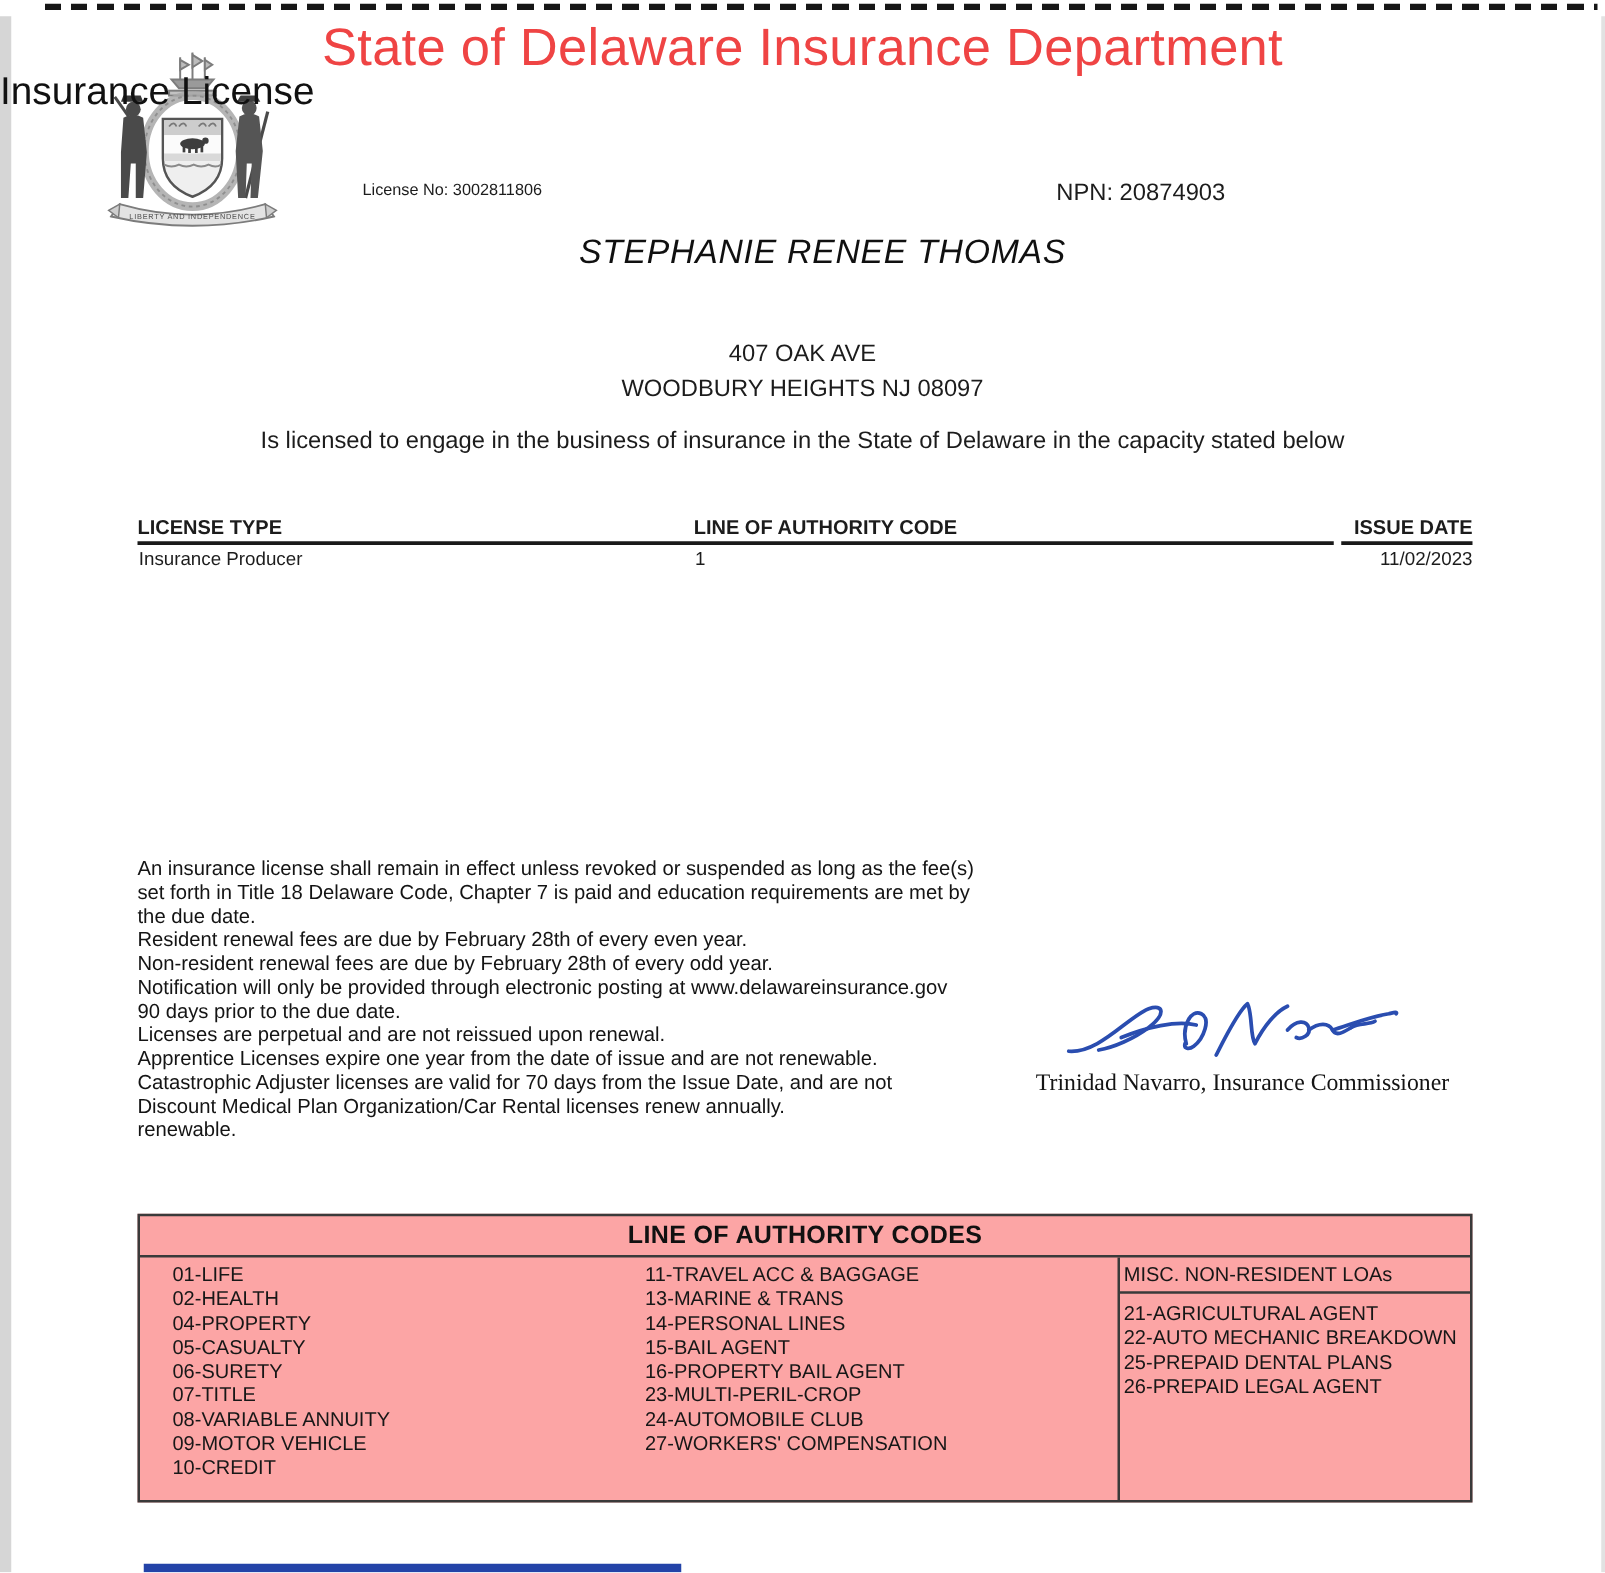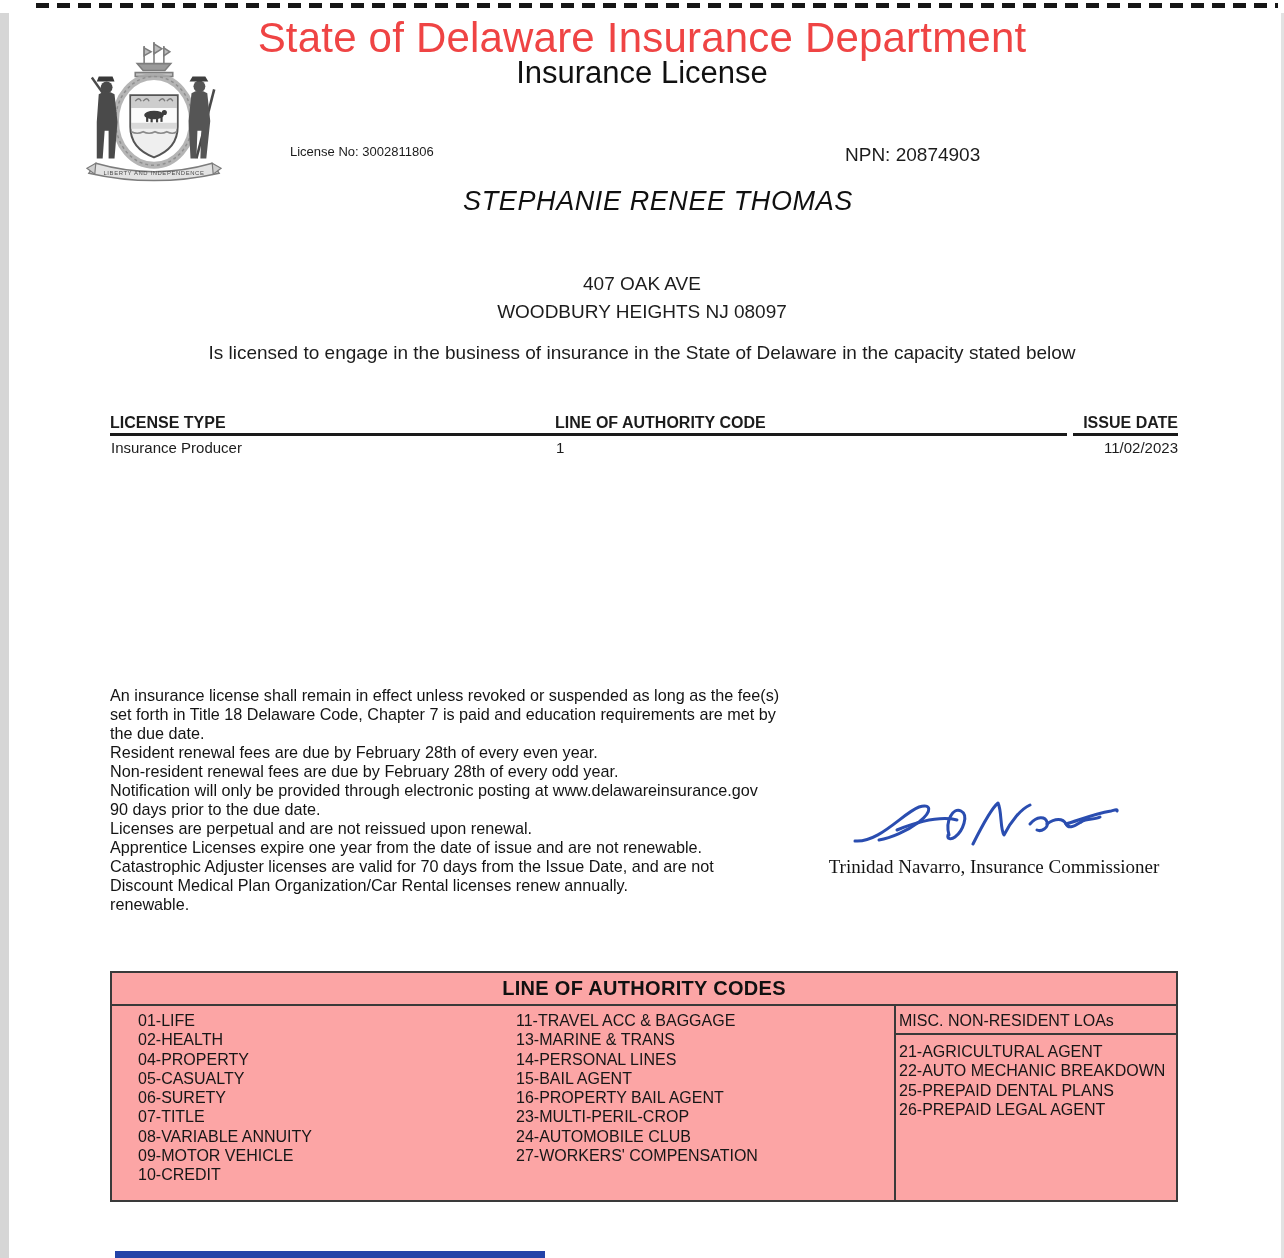--- a/index.html
+++ b/index.html
@@ -14,21 +14,21 @@
   
   .edge-left{position:absolute;left:0;top:13px;bottom:0;width:9px;background:#d6d6d6;}
   .edge-right{position:absolute;right:0;top:13px;bottom:0;width:3px;background:#e2e2e2;}
   
   .dashed-top{
     position:absolute;left:36px;right:6px;top:3px;height:5px;
     background:repeating-linear-gradient(90deg,#161616 0 13px,transparent 13px 21px);
   }
   .crest{position:absolute;left:70px;top:38px;width:168px;height:150px;}
   .title1{position:absolute;left:0;right:0;top:14px;text-align:center;font-size:42px;letter-spacing:0.2px;color:#ef4444;}
-  .title2{position:absolute;left:0;right:0;top:55px;text-align:center;font-size:31px;color:#111;}
+  .title2{position:absolute;left:0;right:0;top:55px;text-align:left;font-size:31px;color:#111;}
   .lic-no{position:absolute;left:290px;top:144px;font-size:13px;text-align:right;}
   .npn{position:absolute;left:845px;top:144px;font-size:19px;}
   .holder{position:absolute;left:0;right:0;top:186px;text-align:center;font-size:27px;font-style:italic;letter-spacing:0.6px;color:#101010;margin-left:32px;}
   .addr1{position:absolute;left:0;right:0;top:273px;text-align:center;font-size:19px;}
   .addr2{position:absolute;left:0;right:0;top:301px;text-align:center;font-size:19px;}
   .statement{position:absolute;left:0;right:0;top:342px;text-align:center;font-size:19px;}
 
   
   .lic-table{position:absolute;left:110px;top:414px;width:1068px;}
   .lic-head{position:relative;height:21px;font-weight:bold;font-size:16px;}

